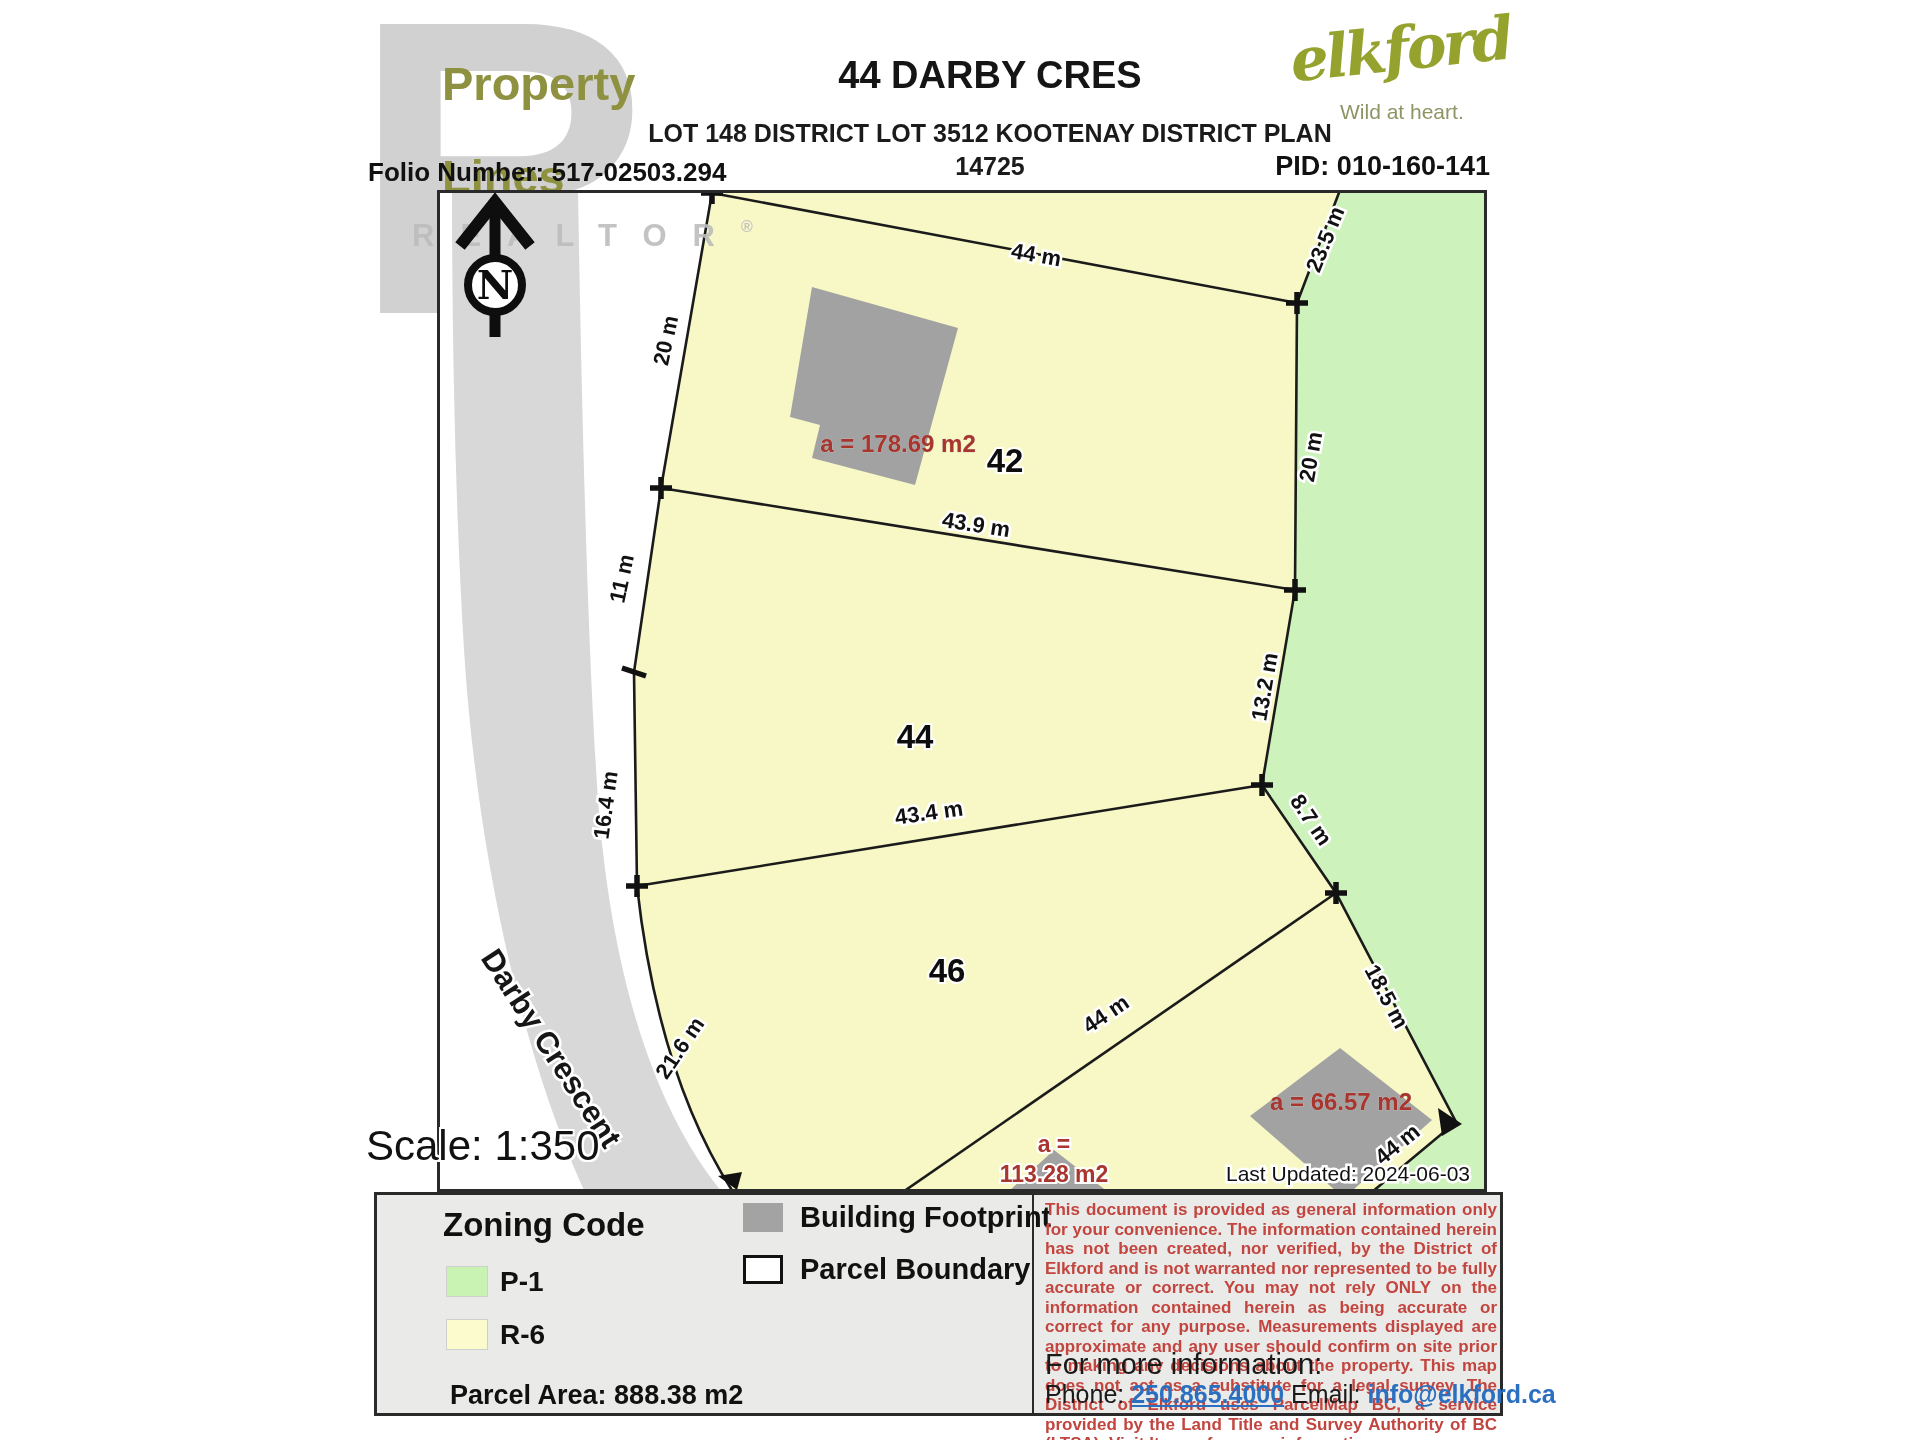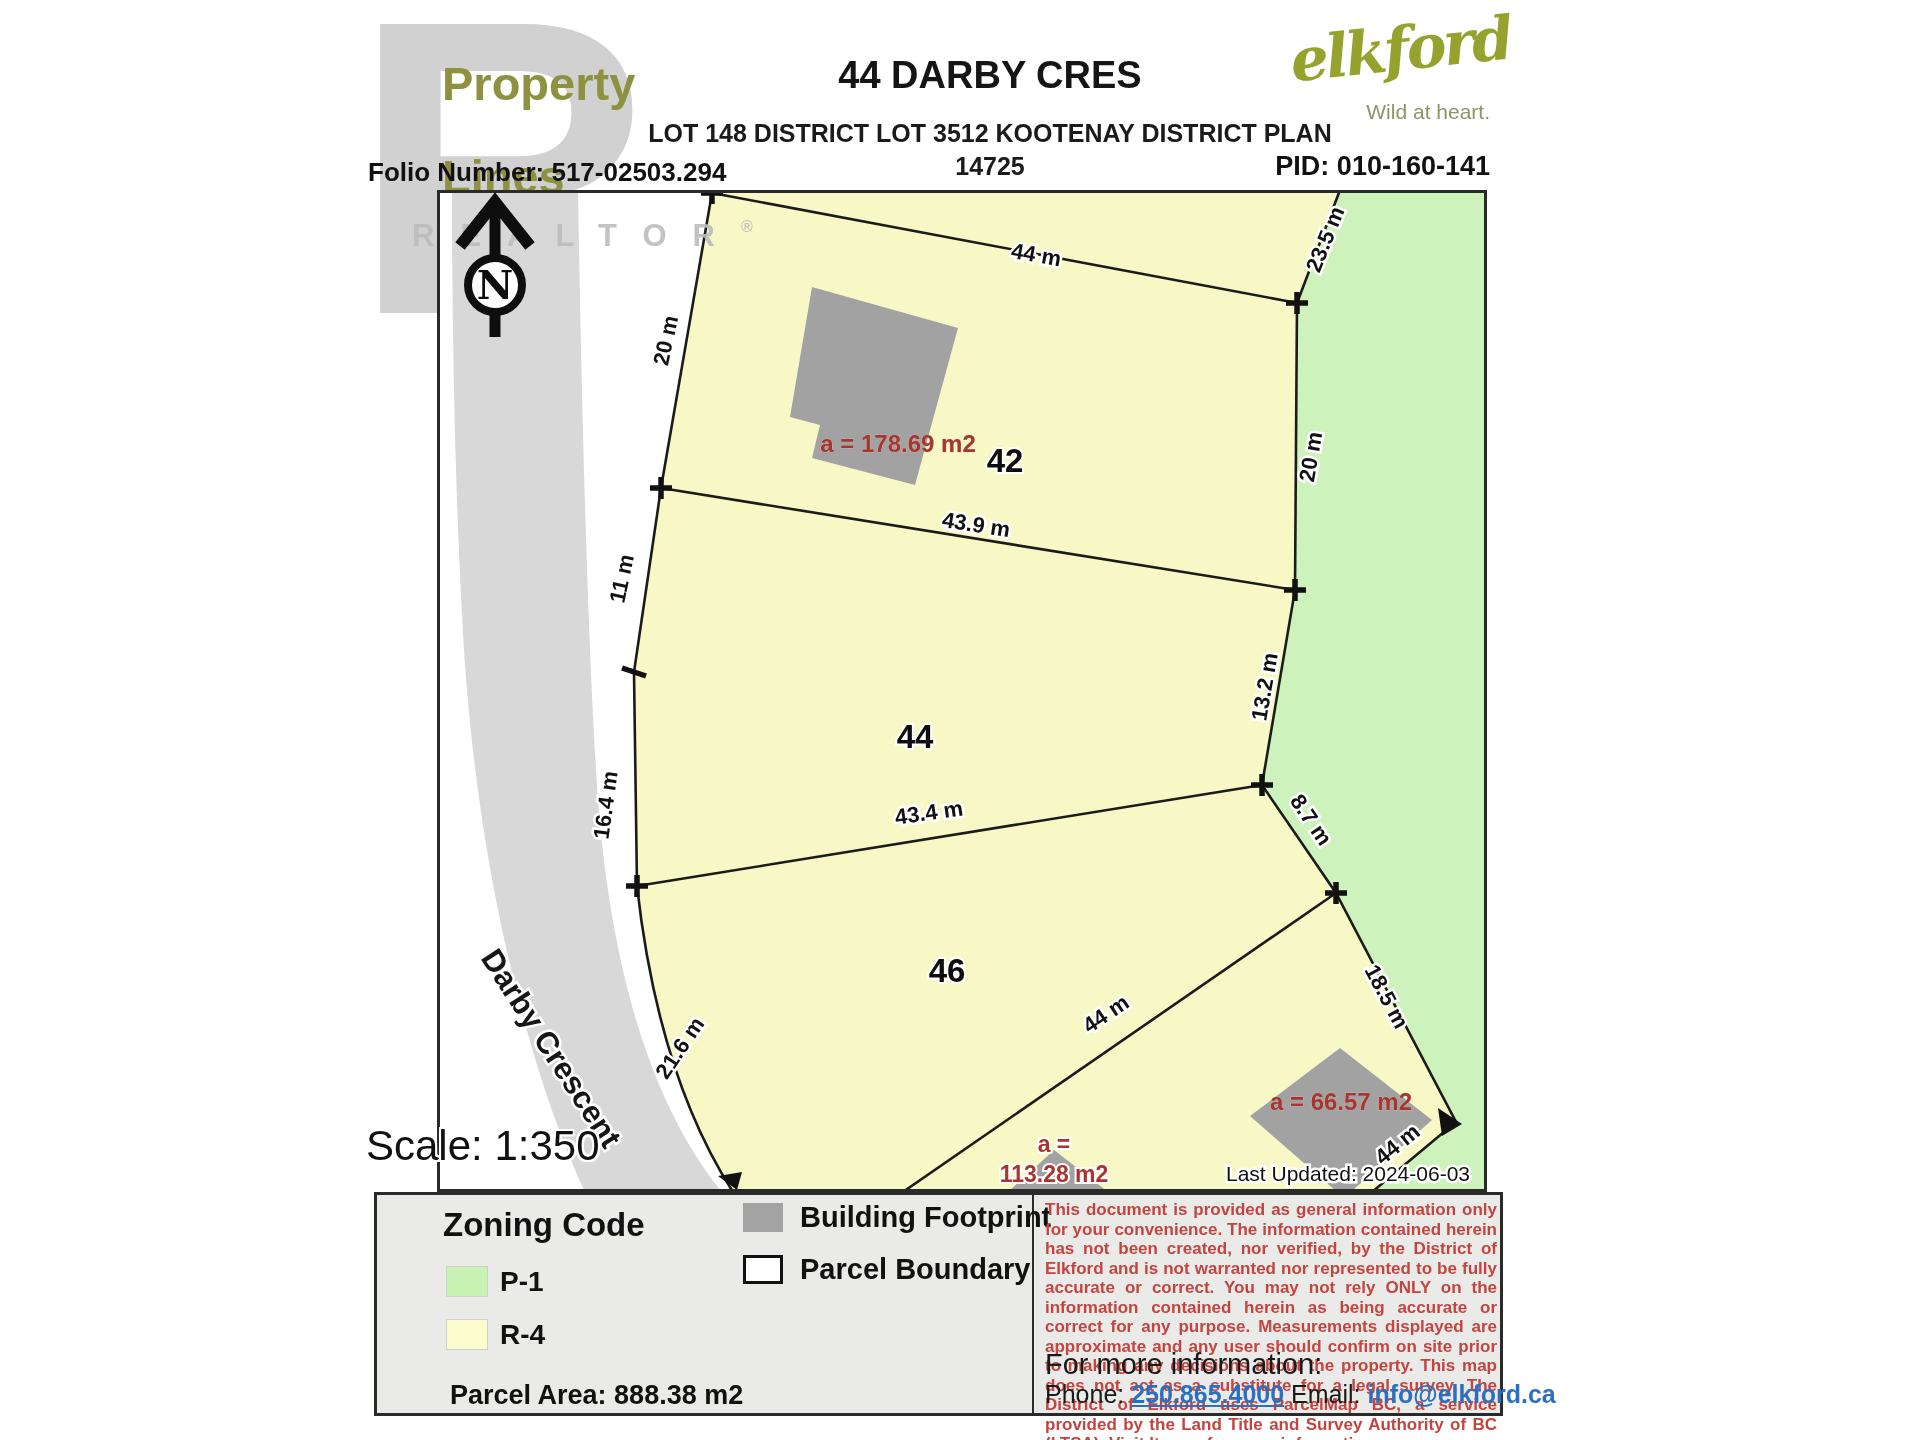--- a/index.html
+++ b/index.html
@@ -19,21 +19,21 @@
          color:#151515;z-index:2;}
   #subtitle{left:590px;top:119px;width:800px;text-align:center;font-size:25px;font-weight:bold;
          color:#1b1b1b;z-index:2;}
   #plan-number{left:590px;top:152px;width:800px;text-align:center;font-size:25px;font-weight:bold;
          color:#1b1b1b;z-index:2;}
   #folio{left:368px;top:157px;font-size:26px;font-weight:bold;color:#111;z-index:4;}
   #pid{left:1190px;top:151px;width:300px;text-align:right;font-size:27px;font-weight:bold;color:#111;z-index:2;}
   #elkford-script{left:1290px;top:14px;width:220px;text-align:center;
          font-family:"DejaVu Serif",serif;font-style:italic;font-weight:bold;font-size:60px;
          color:#95a22d;transform:rotate(-6deg);letter-spacing:-3px;z-index:2;}
-  #elkford-tagline{left:1340px;top:100px;width:150px;text-align:right;font-size:21px;
+  #elkford-tagline{left:1340px;top:100px;width:150px;text-align:left;font-size:21px;
          color:#8f9464;z-index:2;}
 
   
   #map-wrap{left:437px;top:190px;width:1050px;height:1002px;z-index:2;}
   #map-svg{display:block;}
   text.dim{font-family:"Liberation Sans",sans-serif;font-size:22px;font-weight:600;fill:#111;
            paint-order:stroke;stroke:#ffffff;stroke-width:5px;text-anchor:middle;}
   text.parcel{font-family:"Liberation Sans",sans-serif;font-size:33px;font-weight:bold;fill:#0d0d0d;
            paint-order:stroke;stroke:#ffffff;stroke-width:4px;text-anchor:middle;}
   text.redlab{font-family:"Liberation Sans",sans-serif;font-size:24px;font-weight:bold;fill:#a8352e;
@@ -166,21 +166,21 @@
   </svg>
 
   <div class="abs" id="scale-label">Scale: 1:350</div>
 
   <div class="abs" id="legend"></div>
   <div class="abs" id="legend-divider"></div>
   <div class="abs" id="zoning-title">Zoning Code</div>
   <div class="abs swatch" id="sw-p1"></div>
   <div class="abs" id="lab-p1">P-1</div>
   <div class="abs swatch" id="sw-r1"></div>
-  <div class="abs" id="lab-r1">R-4</div>
+  <div class="abs" id="lab-r1">R-6</div>
   <div class="abs swatch" id="sw-bf"></div>
   <div class="abs" id="lab-bf">Building Footprint</div>
   <div class="abs swatch" id="sw-pb"></div>
   <div class="abs" id="lab-pb">Parcel Boundary</div>
   <div class="abs" id="parcel-area">Parcel Area: 888.38 m2</div>
 
   <div class="abs" id="disclaimer">This document is provided as general information only for your convenience. The information contained herein has not been created, nor verified, by the District of Elkford and is not warranted nor represented to be fully accurate or correct. You may not rely ONLY on the information contained herein as being accurate or correct for any purpose. Measurements displayed are approximate and any user should confirm on site prior to making any decisions about the property. This map does not act as a substitute for a legal survey. The District of Elkford uses ParcelMap BC, a service provided by the Land Title and Survey Authority of BC (LTSA).  Visit ltsa.ca for more information.</div>
   <div class="abs" id="more-info">For more information:</div>
   <div class="abs" id="contact"><span>Phone: </span><span class="link" id="phone-link">250.865.4000</span><span> Email: </span><span class="link" id="email-link">info@elkford.ca</span></div>
 

